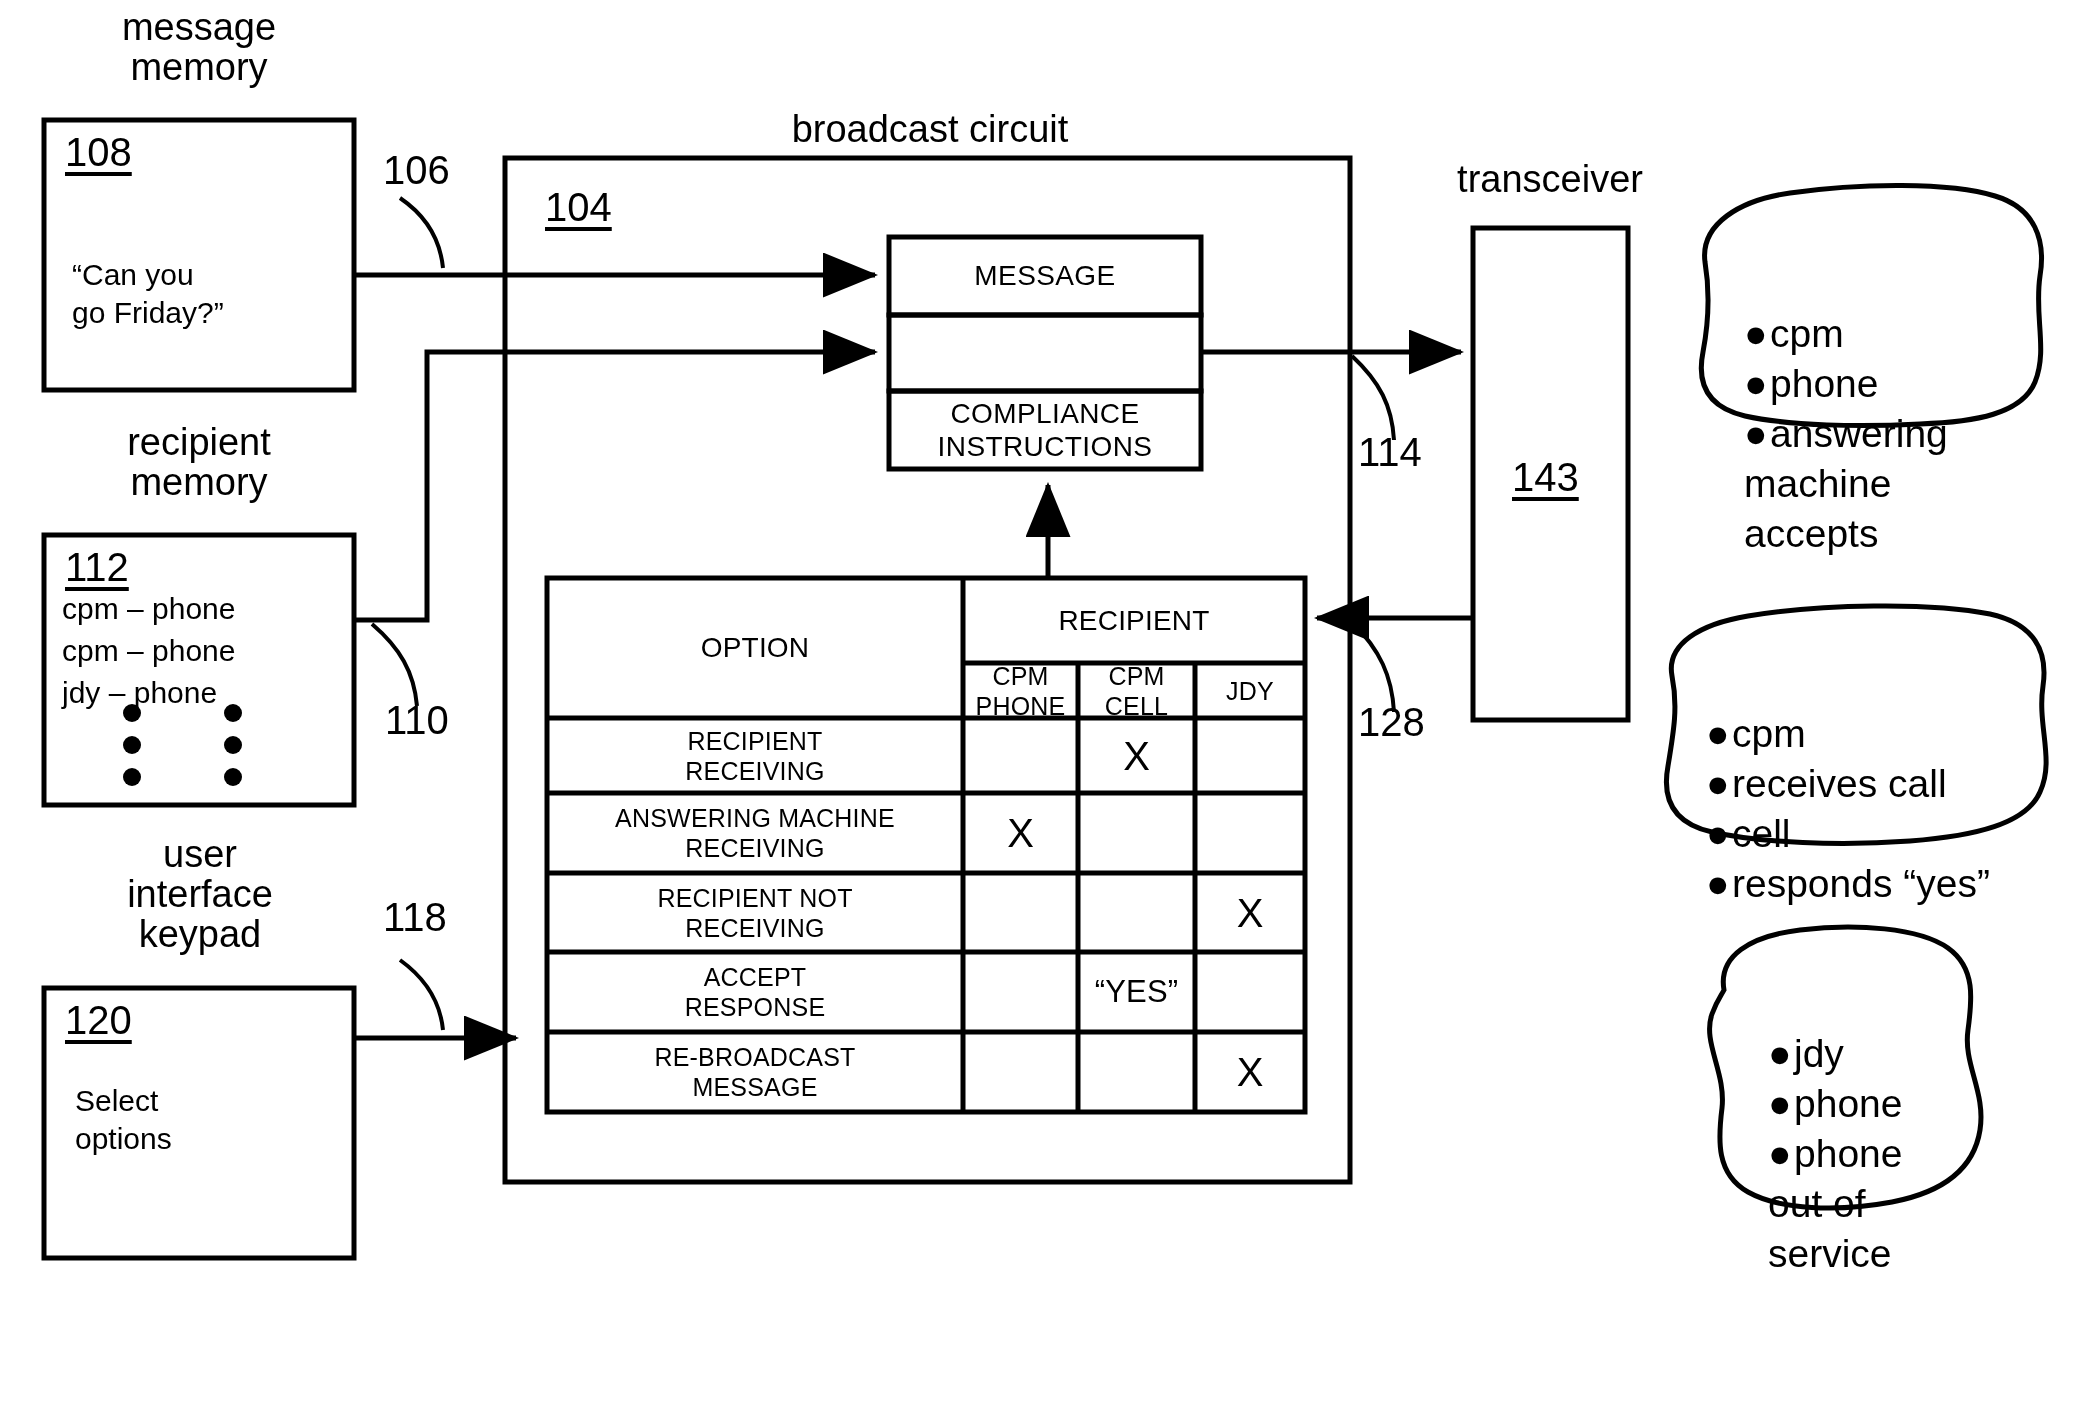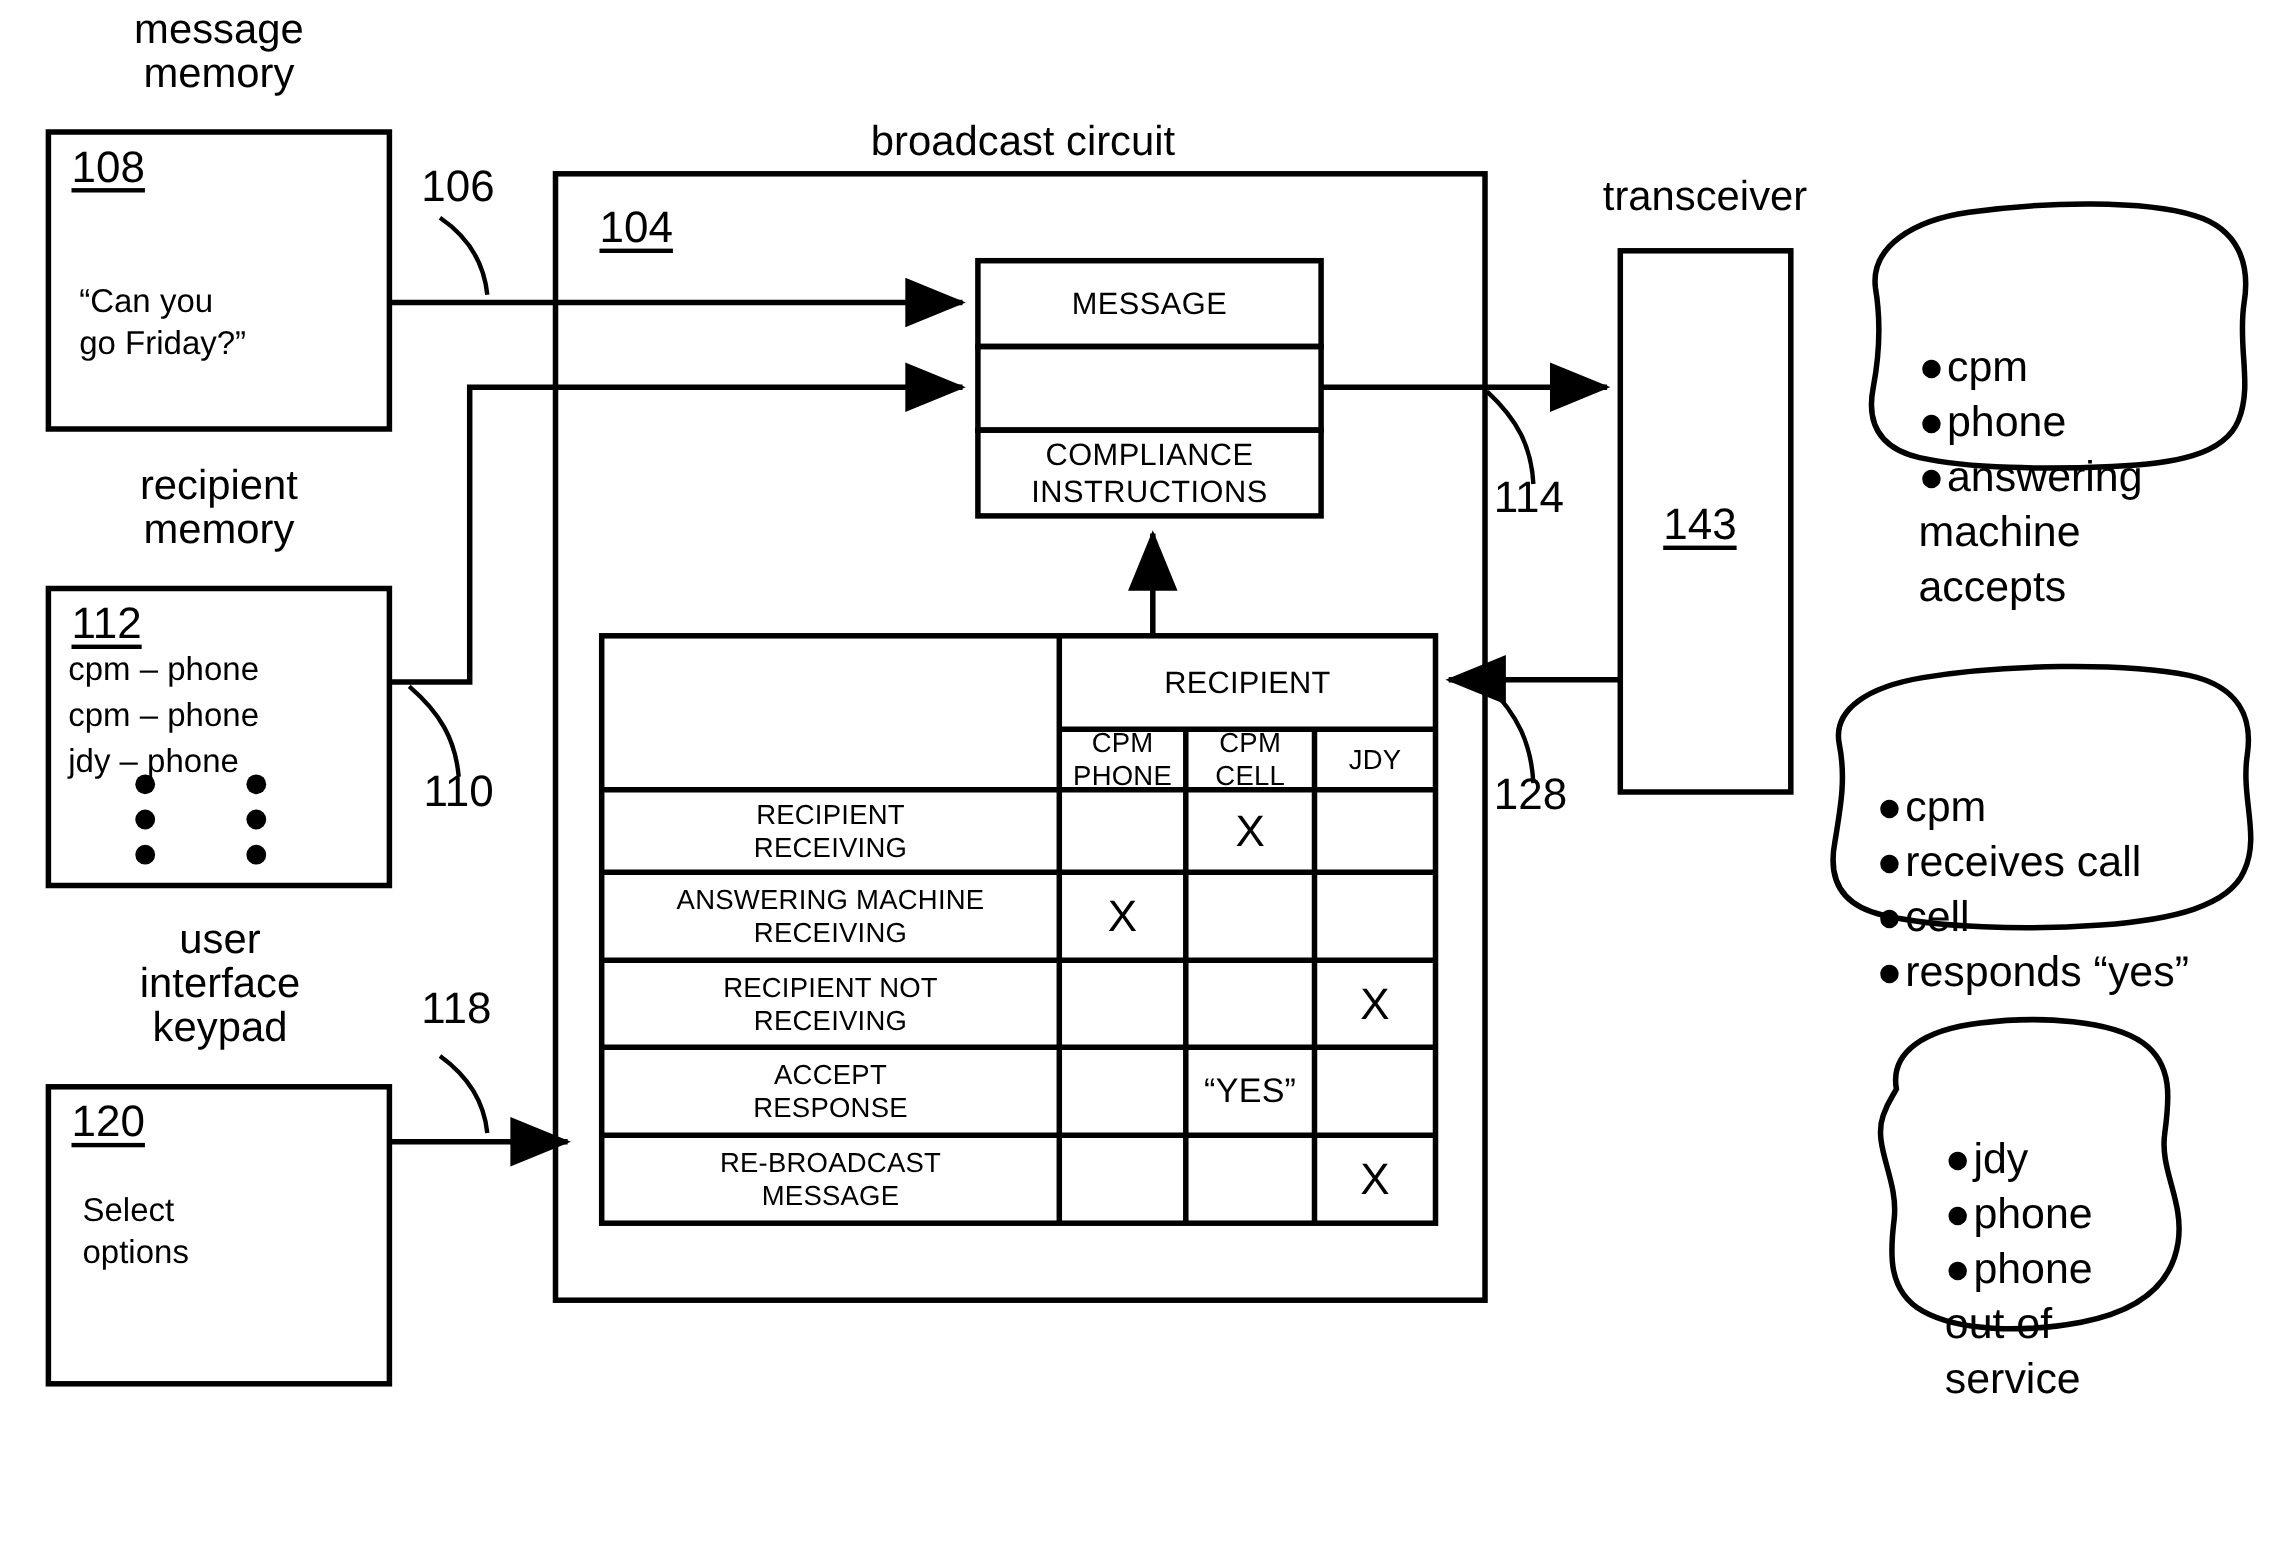--- a/index.html
+++ b/index.html
@@ -224,20 +224,21 @@
 
   <div class="lbl boxtext" style="left:62px; top:590px;">cpm – phone</div>
   <div class="lbl boxtext" style="left:62px; top:632px;">cpm – phone</div>
   <div class="lbl boxtext" style="left:62px; top:674px;">jdy – phone</div>
 
   <div class="lbl boxtext" style="left:75px; top:1082px; width:260px;">Select<br>options</div>
 
   <div class="stackcell" style="left:889px; top:237px; width:312px; height:78px;">MESSAGE</div>
   <div class="stackcell" style="left:889px; top:391px; width:312px; height:78px;">COMPLIANCE<br>INSTRUCTIONS</div>
 
+  <div class="tcell hdr-big" style="left:547px; top:578px; width:416px; height:140px;">OPTION</div>
   <div class="tcell hdr-big" style="left:963px; top:578px; width:342px; height:85px;">RECIPIENT</div>
   <div class="tcell" style="left:963px; top:663px; width:115px; height:55px;">CPM<br>PHONE</div>
   <div class="tcell" style="left:1078px; top:663px; width:117px; height:55px;">CPM<br>CELL</div>
   <div class="tcell" style="left:1195px; top:663px; width:110px; height:55px;">JDY</div>
 
   <div class="tcell" style="left:547px; top:718px; width:416px; height:75px;">RECIPIENT<br>RECEIVING</div>
   <div class="tcell mark" style="left:963px; top:718px; width:115px; height:75px;"></div>
   <div class="tcell mark" style="left:1078px; top:718px; width:117px; height:75px;">X</div>
   <div class="tcell mark" style="left:1195px; top:718px; width:110px; height:75px;"></div>
 

